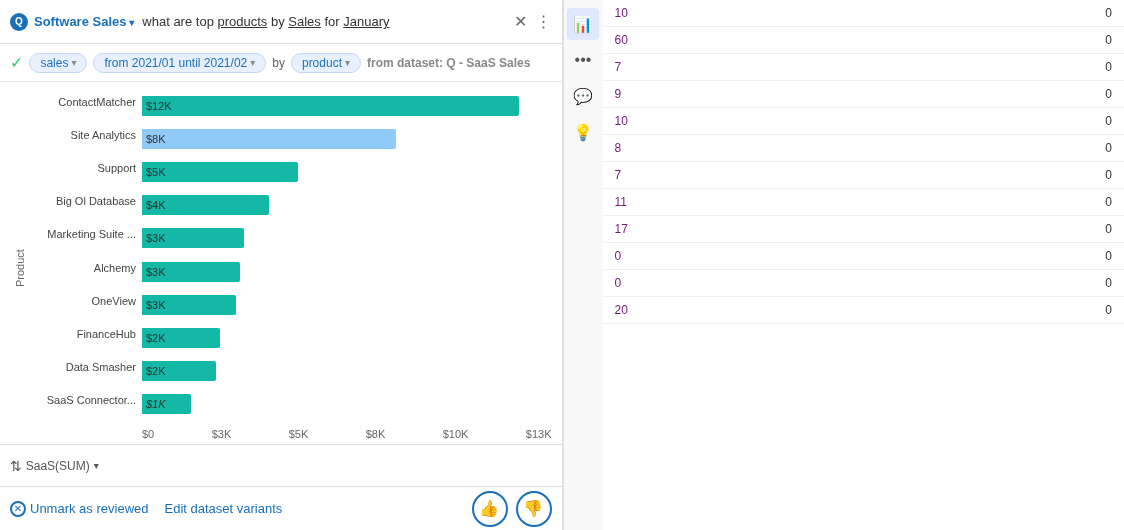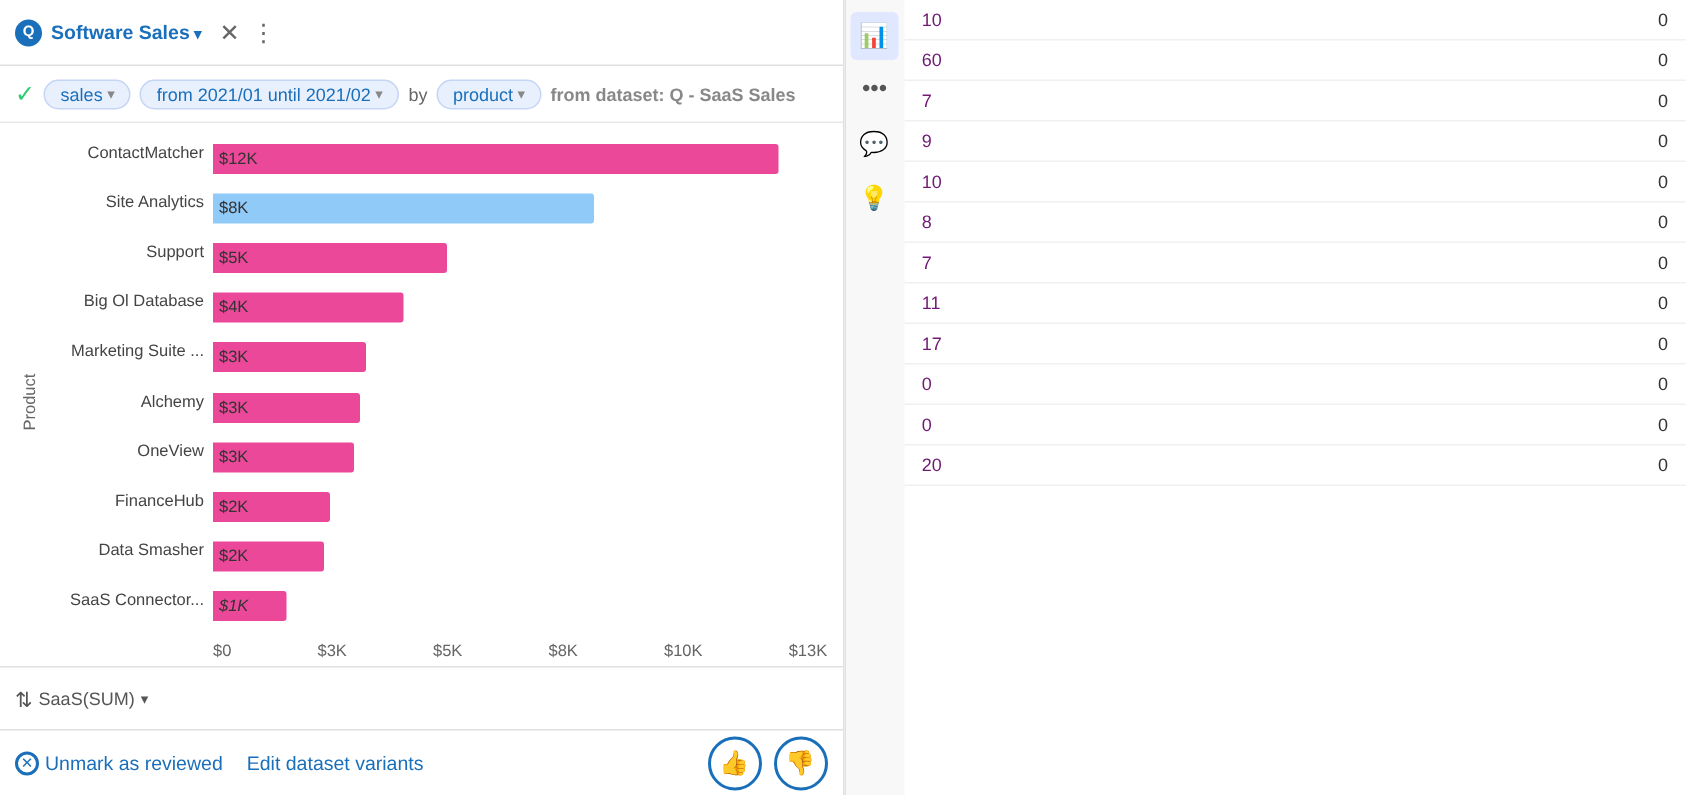--- a/index.html
+++ b/index.html
@@ -33,21 +33,21 @@
     .chart-area { flex: 1; padding: 10px 10px 0 10px; position: relative; overflow: hidden; }
     .chart-wrapper { display: flex; height: 100%; }
     .y-axis-label { writing-mode: vertical-rl; transform: rotate(180deg); font-size: 11px; color: #666; display: flex; align-items: center; justify-content: center; padding-right: 4px; }
     .chart-inner { flex: 1; display: flex; flex-direction: column; }
 
     .bars-container { flex: 1; display: flex; flex-direction: column; justify-content: space-between; padding: 4px 0; }
 
     .bar-row { display: flex; gap: 6px; height: 26px; }
     .bar-label { width: 110px; text-align: right; font-size: 11px; color: #444; flex-shrink: 0; white-space: nowrap; overflow: hidden; text-overflow: ellipsis; }
     .bar-track { flex: 1; position: relative; height: 20px; }
-    .bar-fill { height: 100%; background: #ec4899; border-radius: 0 2px 2px 0; display: flex; align-items: center; }
+    .bar-fill { height: 100%; background: #14b8a6; border-radius: 0 2px 2px 0; display: flex; align-items: center; }
     .bar-value { font-size: 11px; color: #333; margin-left: 4px; white-space: nowrap; }
     .bar-fill.highlighted { background: #90CAF9; }
 
     .x-axis { display: flex; justify-content: space-between; padding: 4px 0 4px 116px; font-size: 11px; color: #666; }
 
     
     .chart-footer { padding: 6px 10px; border-top: 1px solid #e0e0e0; display: flex; align-items: center; justify-content: space-between; height: 42px; }
     .sort-label { display: flex; align-items: center; gap: 4px; color: #555; font-size: 12px; cursor: pointer; }
     .sort-icon { font-size: 14px; color: #555; }
     .sort-arrow { font-size: 10px; color: #555; }
@@ -76,20 +76,23 @@
 
 <div class="main-container">
 
   <div class="chart-panel">
 
     <div class="search-bar">
       <div class="search-icon-area">
         <div class="search-logo">Q</div>
         <span class="search-datasource">Software Sales</span>
       </div>
+      <span class="search-query">
+        what are top <u>products</u> by <u>Sales</u> for <u>January</u>
+      </span>
       <span class="search-close">✕</span>
       <span class="search-more">⋮</span>
     </div>
 
     <div class="pills-row">
       <span class="check-icon">✓</span>
       <div class="pill">
         <span>sales</span>
         <span class="pill-arrow">▾</span>
       </div>

